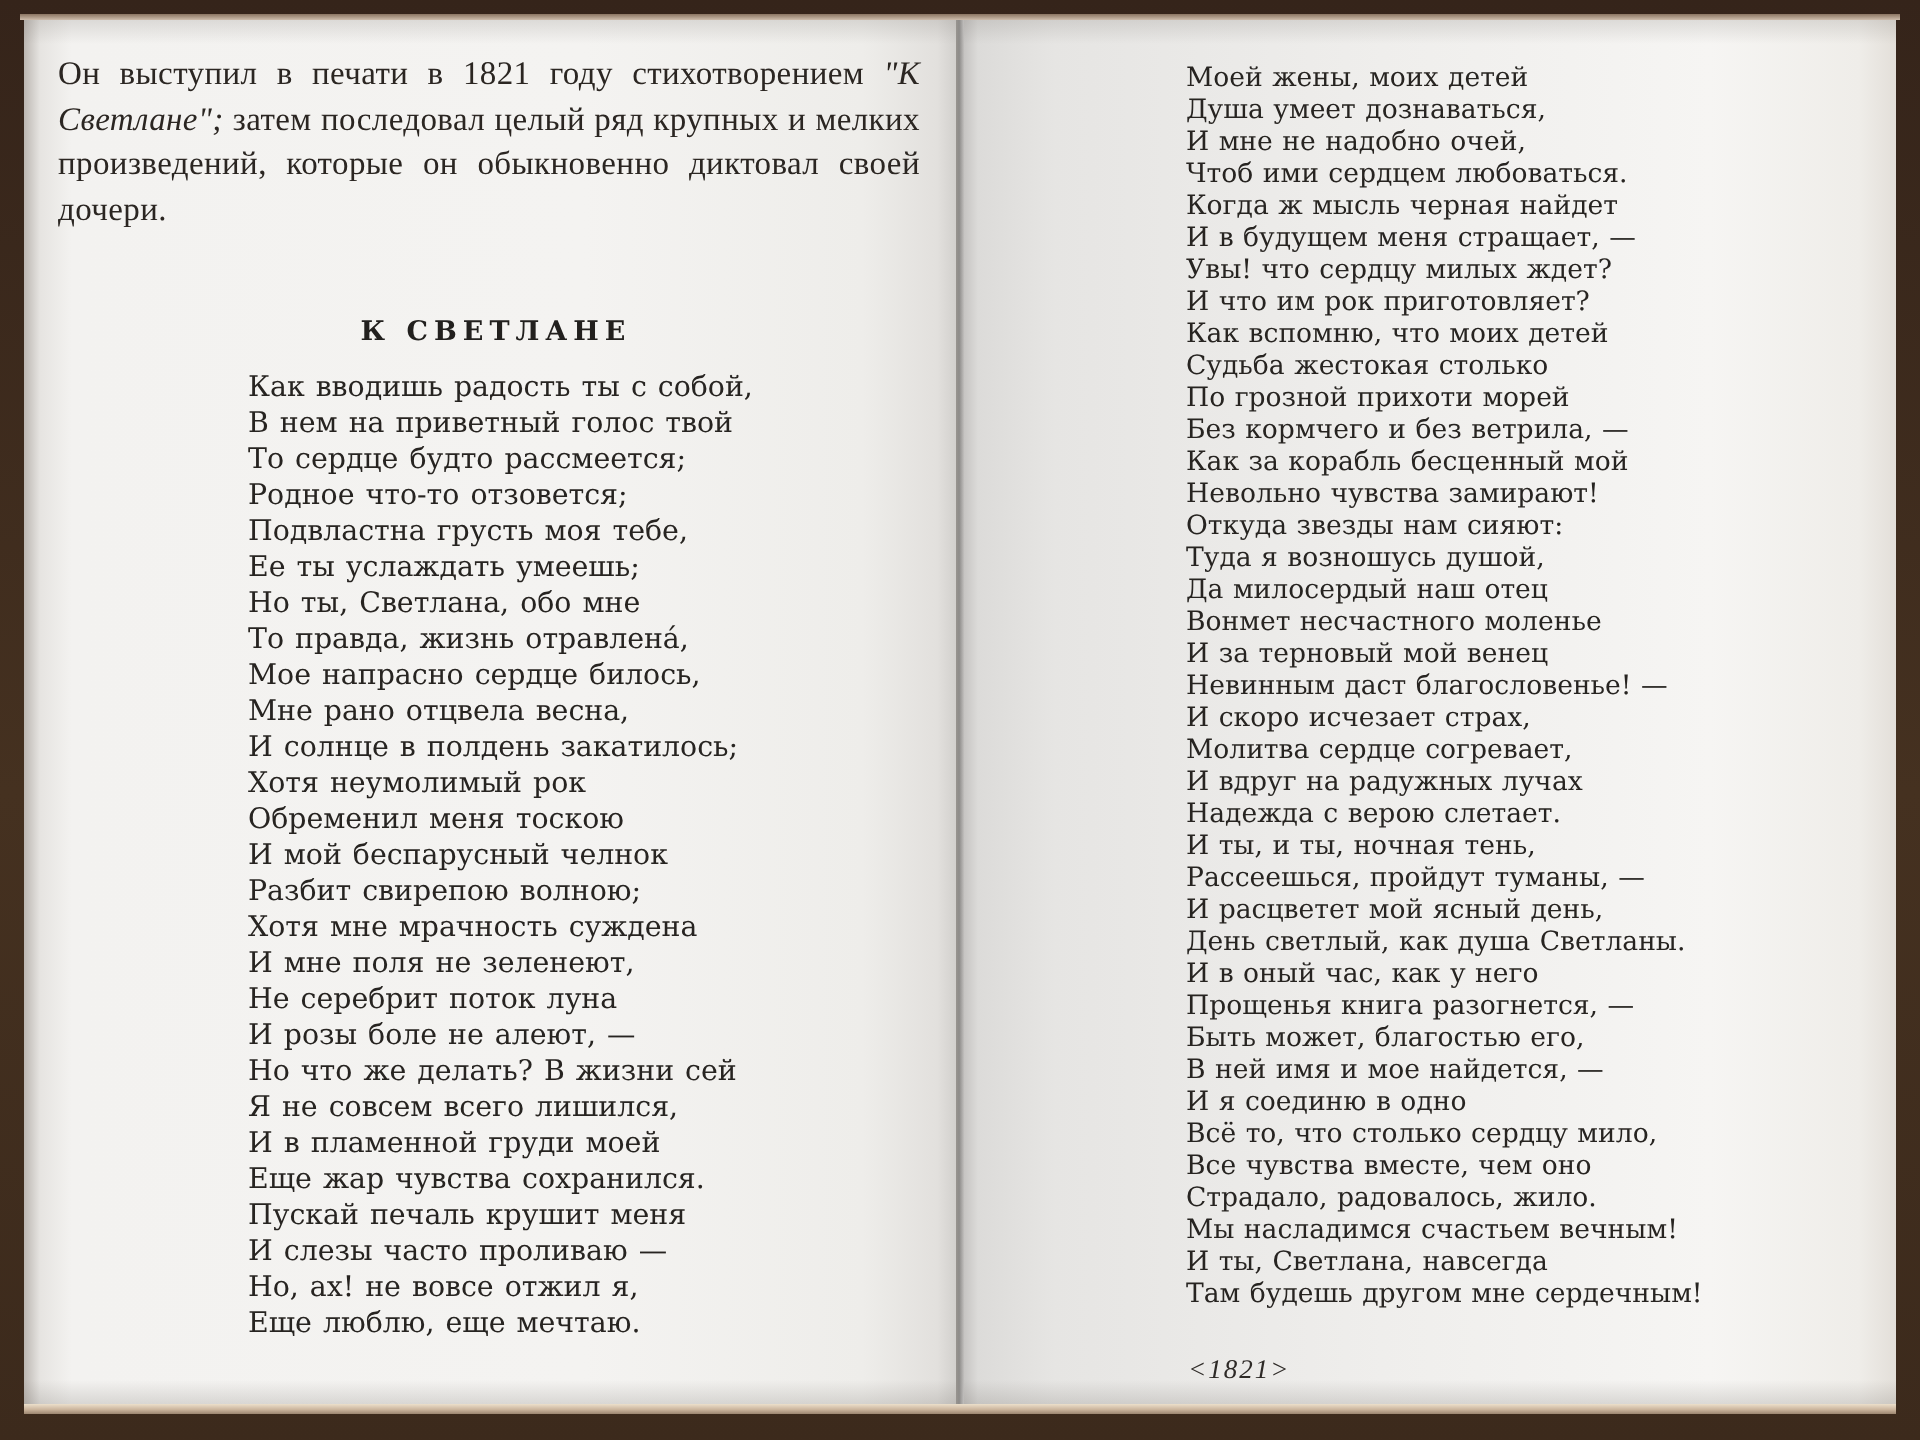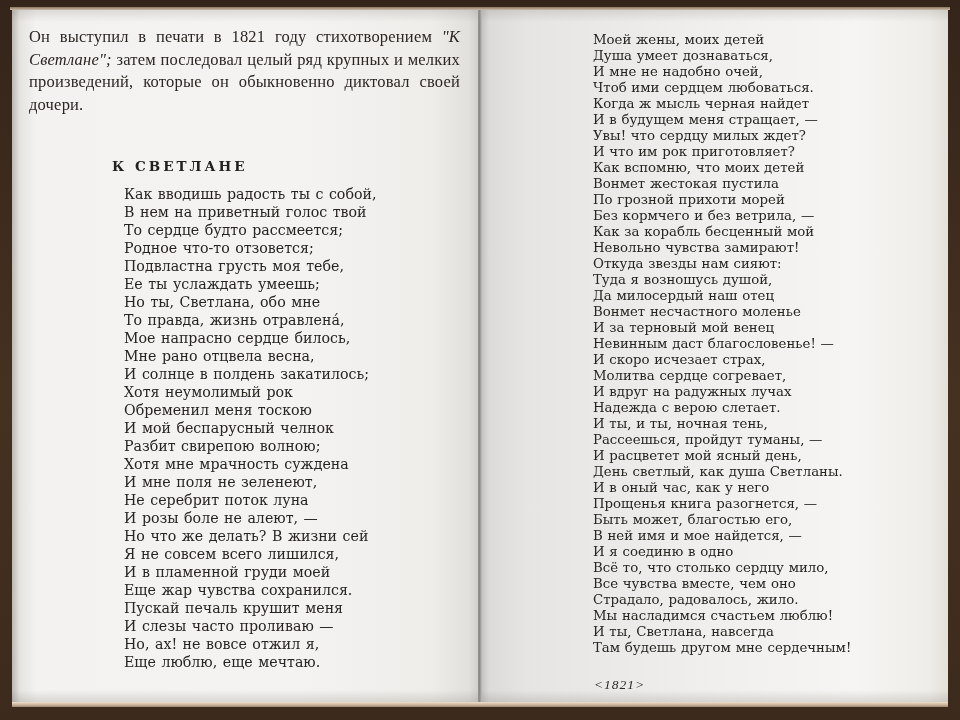--- a/index.html
+++ b/index.html
@@ -48,20 +48,21 @@
     background: linear-gradient(to right, #98948f 0%, #8d8b89 40%, #c2c0be 100%);
   }
   .intro {
     position: absolute; left: 17px; top: 16px; width: 431px; margin: 0;
     font-size: 16.5px; line-height: 22.5px; text-align: justify;
     color: #2b2622; letter-spacing: 0.2px;
   }
   .it { font-style: italic; }
   .poem-title {
     position: absolute; left: 100px; top: 148px; width: 272px; margin: 0;
+    text-align: center;
     font-family: "DejaVu Serif", serif;
     font-size: 13.5px; font-weight: bold; letter-spacing: 3px;
     color: #22201e;
   }
   .poem {
     font-family: "DejaVu Serif", serif;
     color: #272421; white-space: nowrap;
   }
   .poem-left {
     position: absolute; left: 112px; top: 175px;
@@ -124,21 +125,21 @@
     <div class="poem poem-right">
         <div class="line">Моей жены, моих детей</div>
         <div class="line">Душа умеет дознаваться,</div>
         <div class="line">И мне не надобно очей,</div>
         <div class="line">Чтоб ими сердцем любоваться.</div>
         <div class="line">Когда ж мысль черная найдет</div>
         <div class="line">И в будущем меня стращает, —</div>
         <div class="line">Увы! что сердцу милых ждет?</div>
         <div class="line">И что им рок приготовляет?</div>
         <div class="line">Как вспомню, что моих детей</div>
-        <div class="line">Вонмет жестокая пустила</div>
+        <div class="line">Судьба жестокая столько</div>
         <div class="line">По грозной прихоти морей</div>
         <div class="line">Без кормчего и без ветрила, —</div>
         <div class="line">Как за корабль бесценный мой</div>
         <div class="line">Невольно чувства замирают!</div>
         <div class="line">Откуда звезды нам сияют:</div>
         <div class="line">Туда я возношусь душой,</div>
         <div class="line">Да милосердый наш отец</div>
         <div class="line">Вонмет несчастного моленье</div>
         <div class="line">И за терновый мой венец</div>
         <div class="line">Невинным даст благословенье! —</div>
@@ -151,19 +152,19 @@
         <div class="line">И расцветет мой ясный день,</div>
         <div class="line">День светлый, как душа Светланы.</div>
         <div class="line">И в оный час, как у него</div>
         <div class="line">Прощенья книга разогнется, —</div>
         <div class="line">Быть может, благостью его,</div>
         <div class="line">В ней имя и мое найдется, —</div>
         <div class="line">И я соединю в одно</div>
         <div class="line">Всё то, что столько сердцу мило,</div>
         <div class="line">Все чувства вместе, чем оно</div>
         <div class="line">Страдало, радовалось, жило.</div>
-        <div class="line">Мы насладимся счастьем люблю!</div>
+        <div class="line">Мы насладимся счастьем вечным!</div>
         <div class="line">И ты, Светлана, навсегда</div>
         <div class="line">Там будешь другом мне сердечным!</div>
       </div>
     <div class="poem-date">&lt;1821&gt;</div>
   </div>
 </div>
 
 </body></html>

